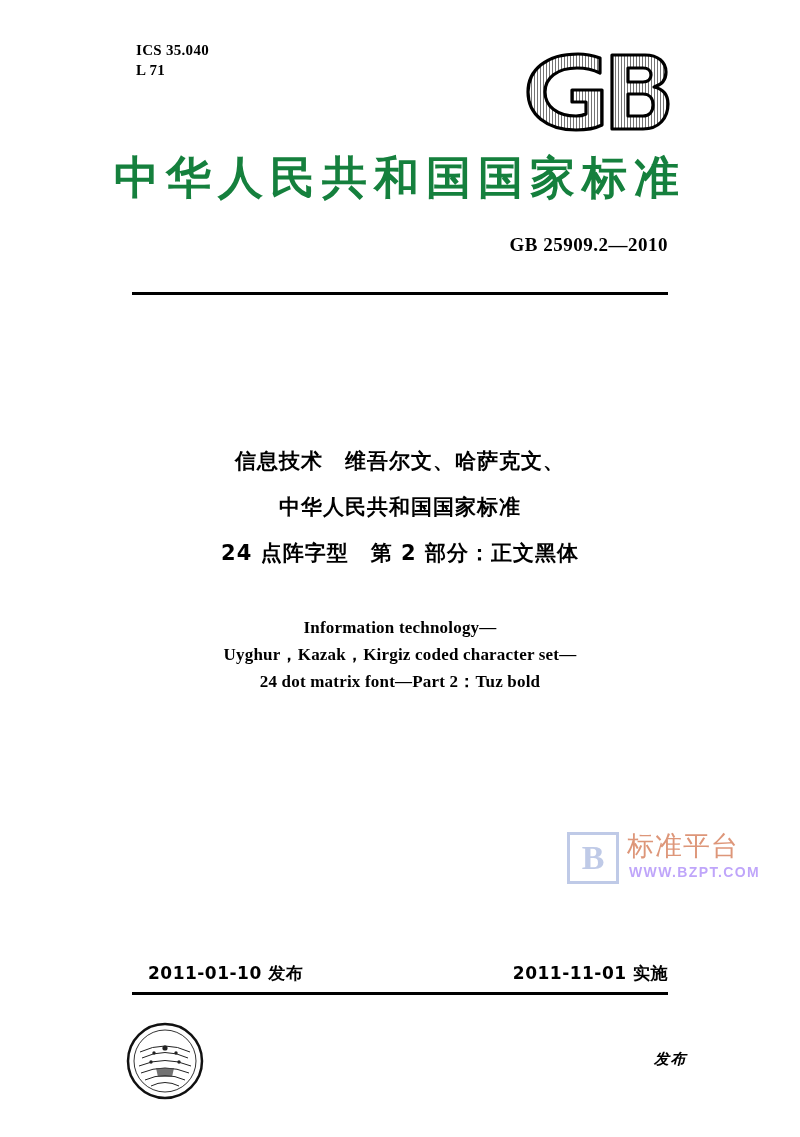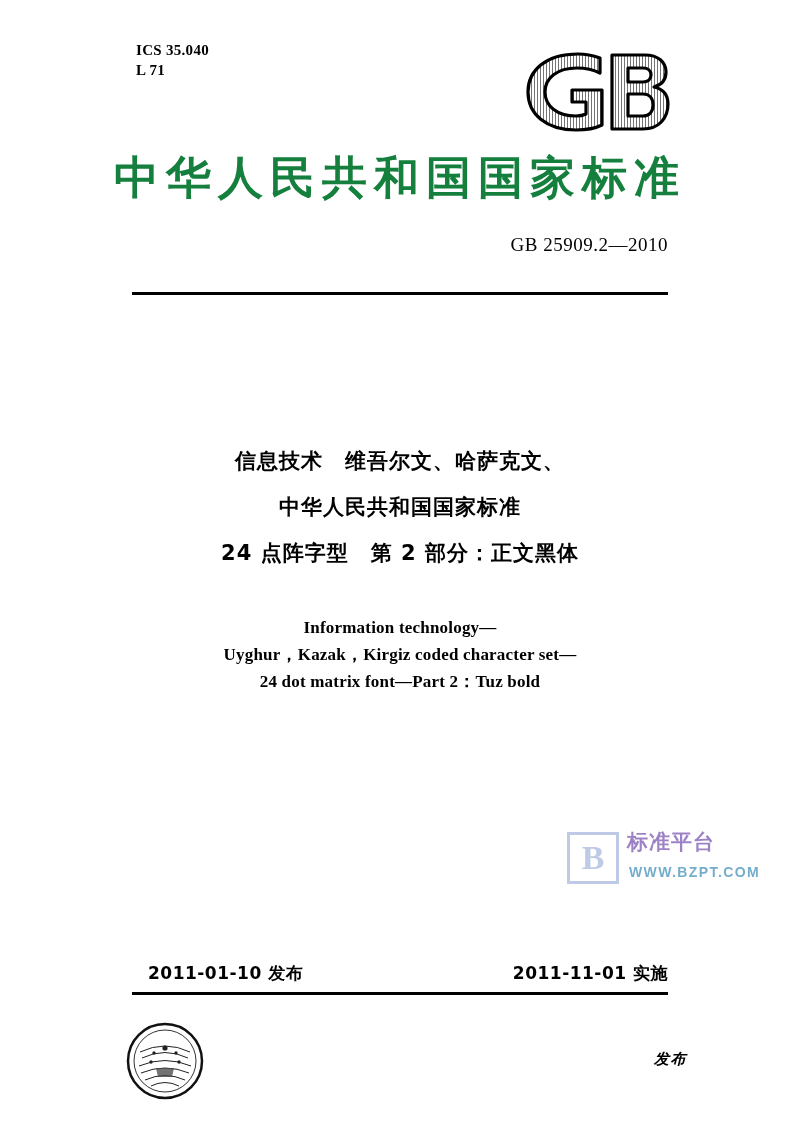--- a/index.html
+++ b/index.html
@@ -54,21 +54,21 @@
     color: #15803d;
     white-space: nowrap;
   }
 
   
   .std-number {
     position: absolute;
     right: 92px;
     top: 234px;
     font-family: "Liberation Serif", serif;
-    font-weight: normal;
+    font-weight: bold;
     font-size: 19px;
     letter-spacing: 0.5px;
   }
 
   
   .rule-top {
     position: absolute;
     left: 92px;
     right: 92px;
     top: 292px;
@@ -136,34 +136,34 @@
     font-weight: bold;
     font-size: 34px;
     line-height: 46px;
     text-align: center;
   }
   .wm-main {
     position: absolute;
     left: 60px;
     top: 0px;
     font-family: "DejaVu Sans", sans-serif;
-    font-weight: bold;
-    font-size: 21px;
-    color: #4c1d95;
+    font-weight: normal;
+    font-size: 27px;
+    color: #c2410c;
     letter-spacing: 1px;
     white-space: nowrap;
   }
   .wm-url {
     position: absolute;
     left: 62px;
     top: 36px;
     font-family: "Liberation Sans", sans-serif;
     font-weight: bold;
     font-size: 14px;
-    color: #0369a1;
+    color: #8b5cf6;
     letter-spacing: 1.4px;
     white-space: nowrap;
   }
 
   
   .date-issue {
     position: absolute;
     left: 108px;
     top: 962px;
     font-family: "DejaVu Sans", sans-serif;

